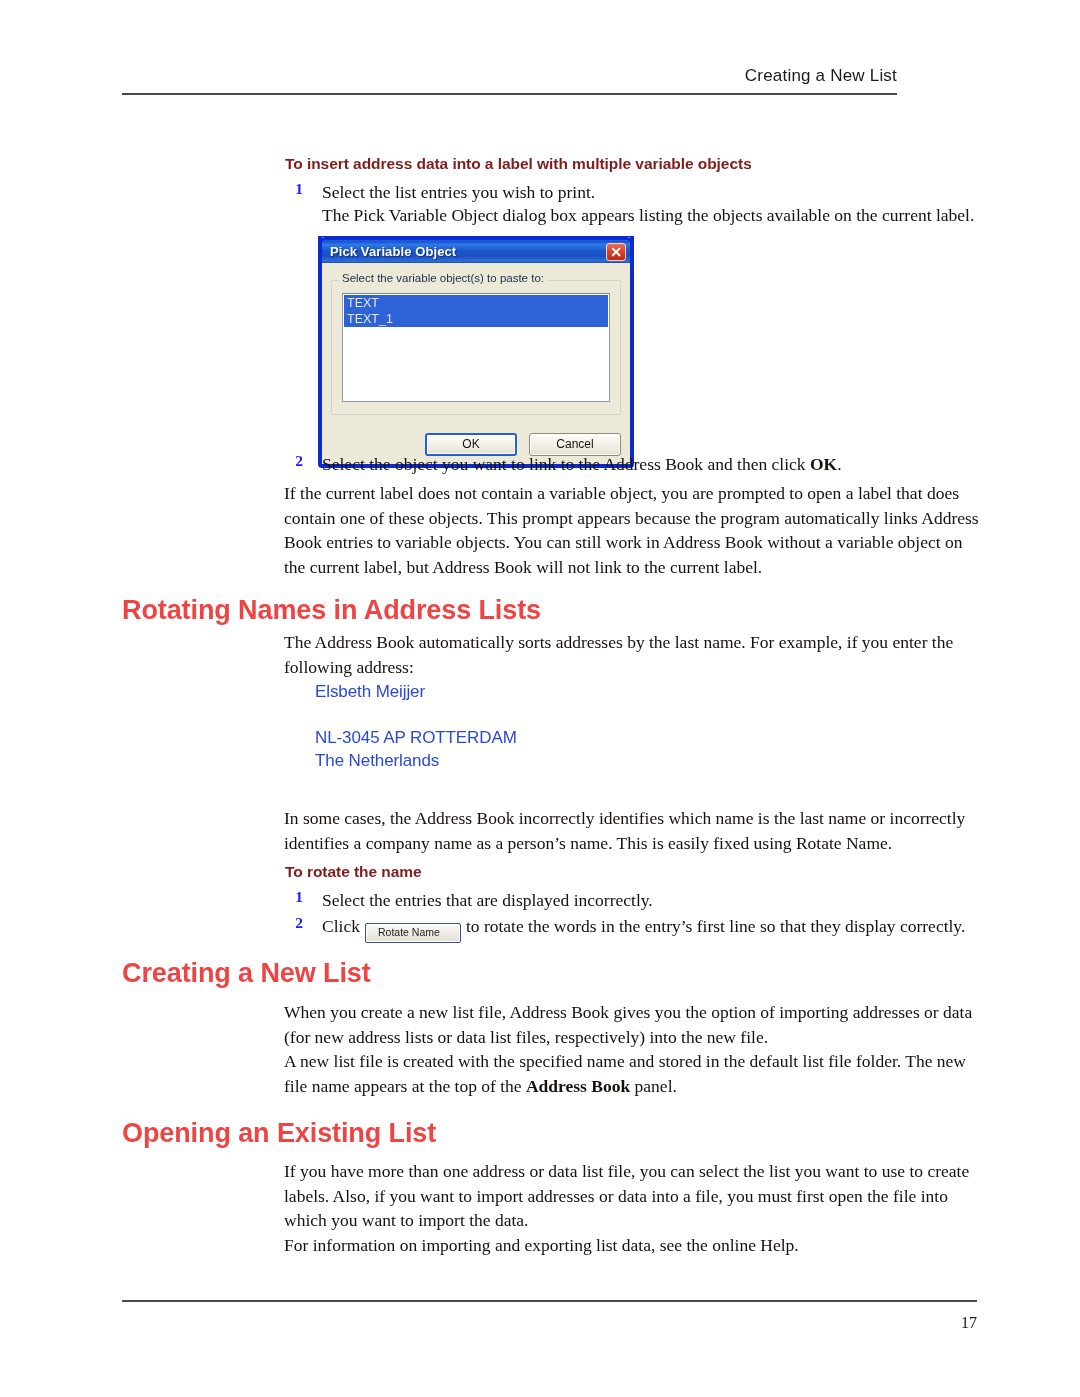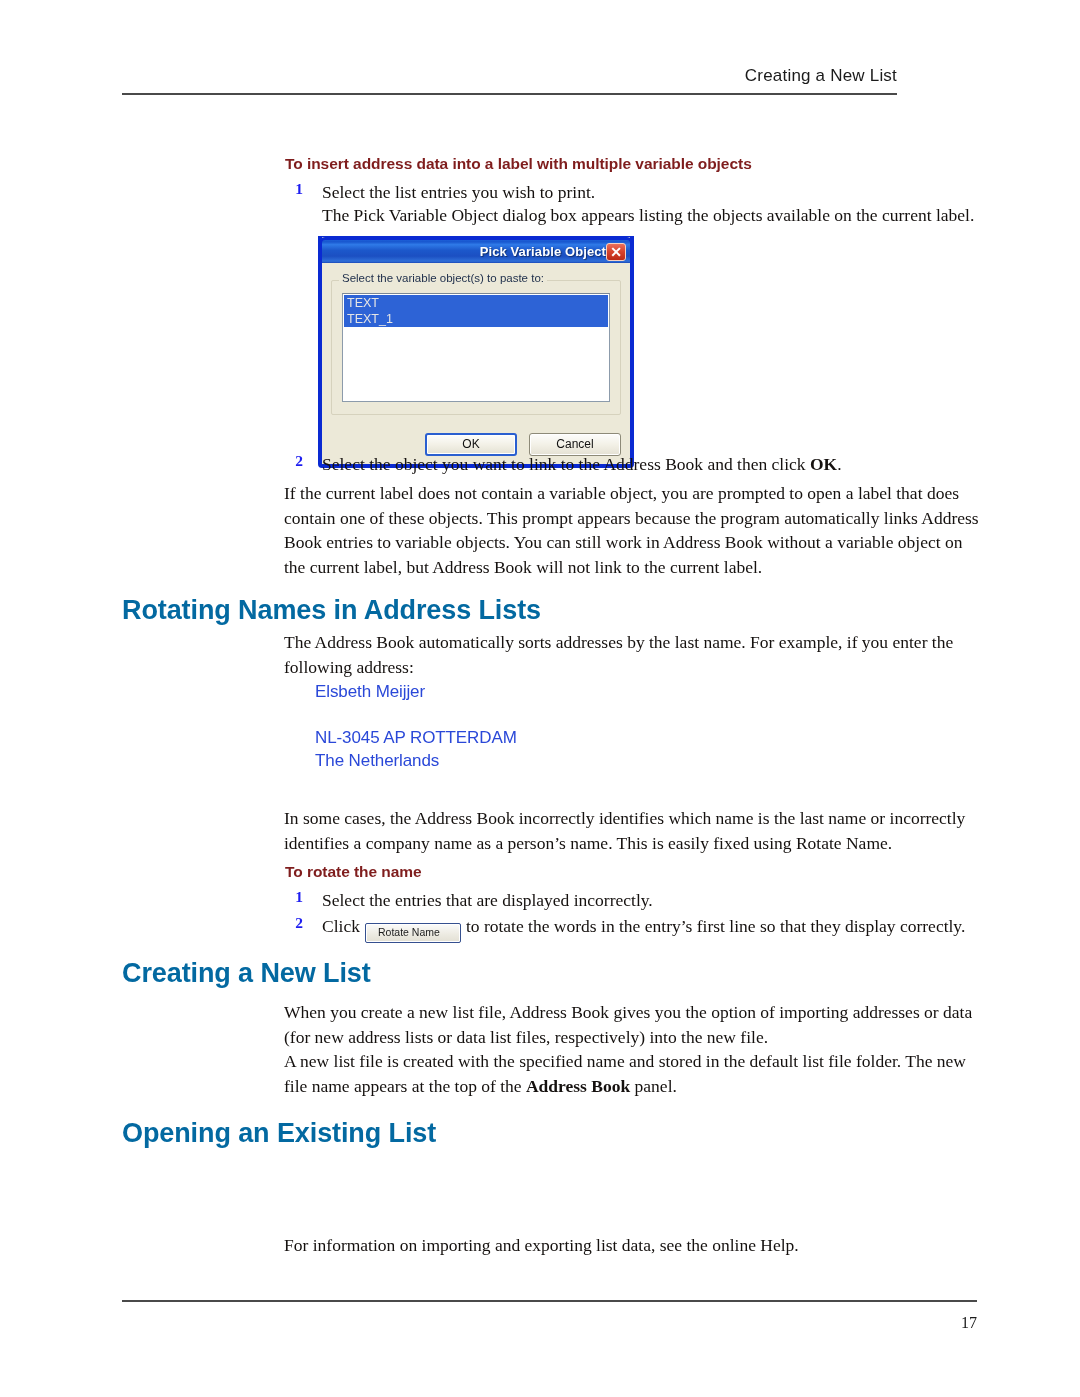--- a/index.html
+++ b/index.html
@@ -58,21 +58,21 @@
     font-weight: bold;
     font-size: 15.5px;
     color: #7f1d1d;
     letter-spacing: -0.05px;
   }
 
   .sec-head {
     font-family: "Liberation Sans", sans-serif;
     font-weight: bold;
     font-size: 27px;
-    color: #0369a1;
+    color: #ef4444;
     letter-spacing: -0.1px;
   }
 
   
   .step {
     position: absolute;
     display: block;
   }
   .step-num {
     position: absolute;
@@ -159,21 +159,20 @@
     top: 0;
   }
   .dialog-title {
     flex: 1;
     font-family: "Liberation Sans", sans-serif;
     font-weight: bold;
     font-size: 13px;
     color: #ffffff;
     text-shadow: 1px 1px 1px rgba(0,0,0,.45);
     letter-spacing: .1px;
-    text-align: right;
   }
   .close-btn {
     width: 20px;
     height: 18px;
     border: 1px solid #f7d2c2;
     border-radius: 3px;
     background: linear-gradient(to bottom, #e9705c 0%, #d8452e 45%, #bb2a16 100%);
     display: flex;
     align-items: center;
     justify-content: center;
@@ -337,19 +336,20 @@
   </div>
 
   <div class="blk sec-head" style="left:122px; top:958px; width:700px;">Creating a New List</div>
 
   <div class="blk body-text" style="left:284px; top:1000px; width:700px;">When you create a new list file, Address Book gives you the option of importing addresses or data (for new address lists or data list files, respectively) into the new file.</div>
 
   <div class="blk body-text" style="left:284px; top:1049px; width:700px;"><span>A new list file is created with the specified name and stored in the default list file folder. The new file name appears at the top of the </span><b class="tt">Address Book</b><span> panel.</span></div>
 
   <div class="blk sec-head" style="left:122px; top:1118px; width:700px;">Opening an Existing List</div>
 
+  <div class="blk body-text" style="left:284px; top:1159px; width:700px;">If you have more than one address or data list file, you can select the list you want to use to create labels. Also, if you want to import addresses or data into a file, you must first open the file into which you want to import the data.</div>
 
   <div class="blk body-text" style="left:284px; top:1233px; width:700px;">For information on importing and exporting list data, see the online Help.</div>
 
   <div class="footer-rule"></div>
   <div class="page-number">17</div>
 
 </div>
 
 </body></html>

